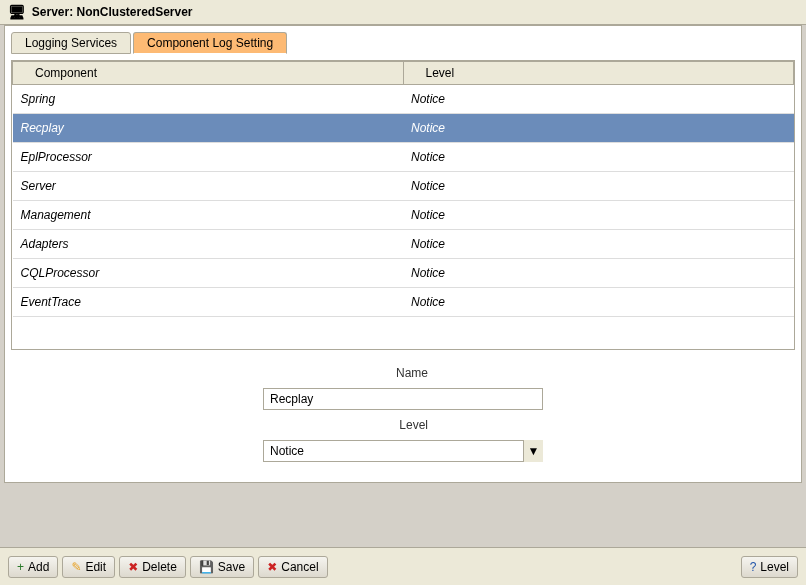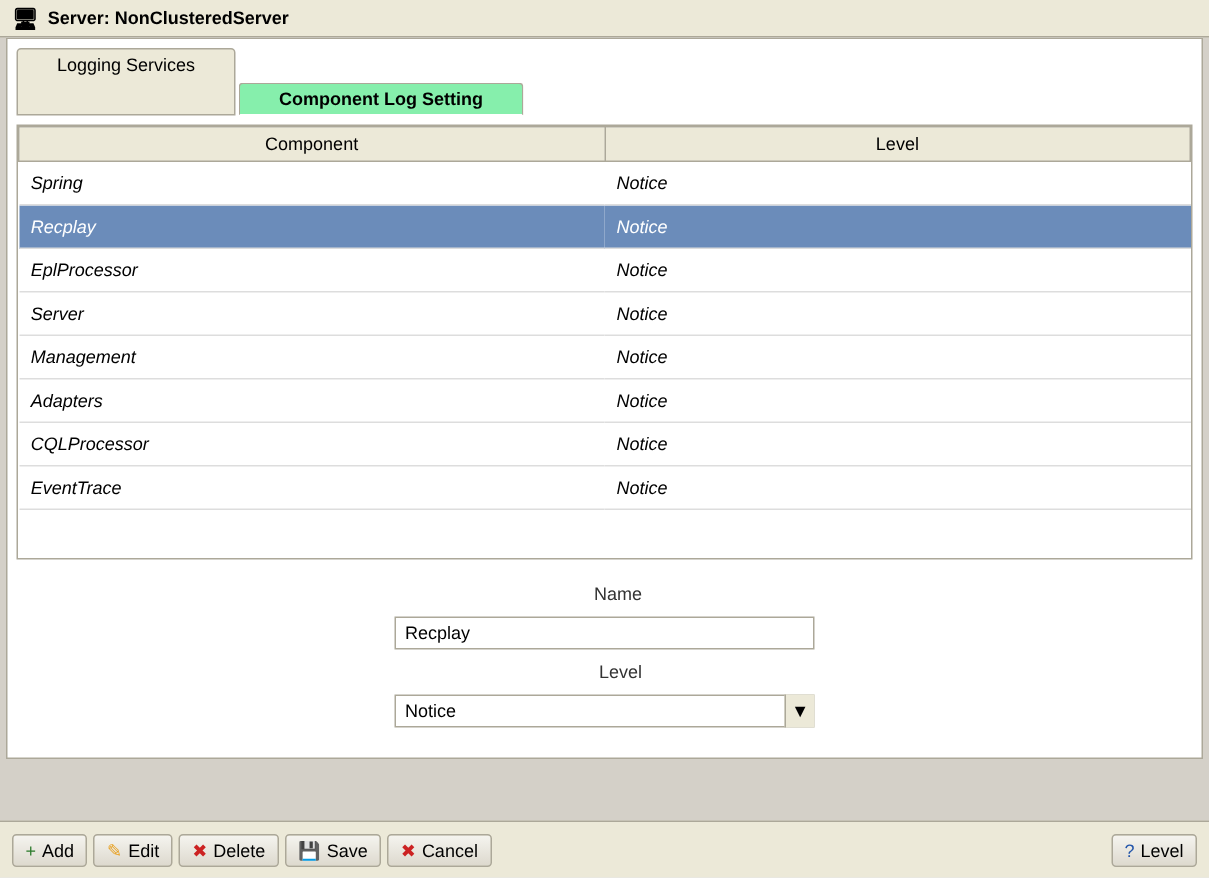--- a/index.html
+++ b/index.html
@@ -50,48 +50,47 @@
       border: 1px solid #aca899;
       margin: 0 4px 0 4px;
       padding: 6px;
     }
     .sub-tabs {
       display: flex;
       gap: 2px;
       margin-bottom: 6px;
     }
     .sub-tab {
-      padding: 3px 26px;
+      padding: 3px 13px;
       border: 1px solid #aca899;
       background: #ece9d8;
       cursor: pointer;
       font-size: 12px;
       border-radius: 3px 3px 0 0;
     }
     .sub-tab.active {
-      background: #86efac;
+      background: #fdba74;
       border-bottom: 1px solid #fff;
-      font-weight: bold;
-      margin-top: 23px;
+      font-weight: normal;
     }
     .table-container {
       border: 1px solid #aca899;
       overflow-y: auto;
       height: 290px;
       position: relative;
     }
     table {
       width: 100%;
       border-collapse: collapse;
     }
     table thead tr th {
       background: #ece9d8;
       border: 1px solid #aca899;
       padding: 4px 22px;
-      text-align: center;
+      text-align: left;
       font-weight: normal;
       font-size: 12px;
     }
     table tbody tr td {
       border-bottom: 1px solid #ddd;
       padding: 7px 8px;
       font-size: 12px;
       font-style: italic;
     }
     table tbody tr.selected td {

